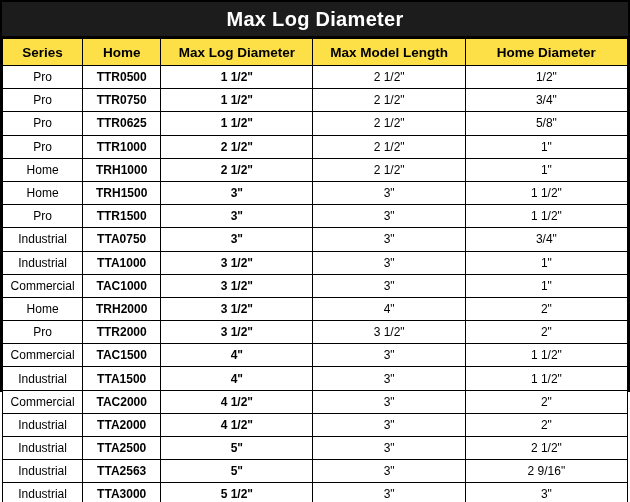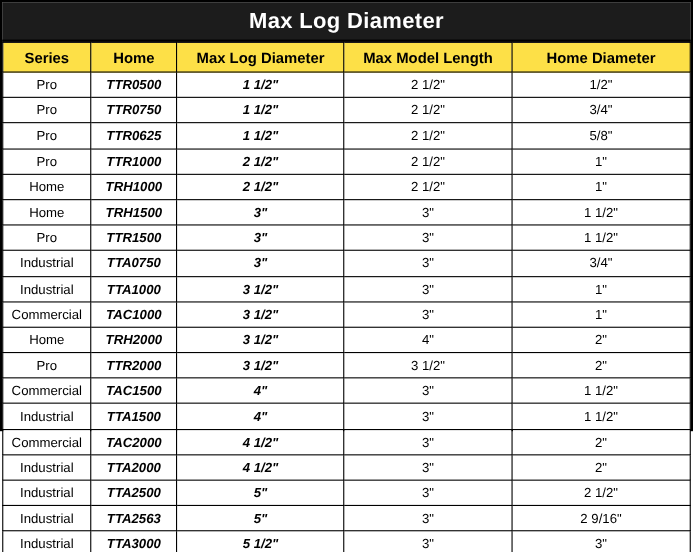--- a/index.html
+++ b/index.html
@@ -55,21 +55,20 @@
     height: 20.2px;
     font-size: 12px;
     text-align: center;
     color: #000000;
     background: #ffffff;
     overflow: hidden;
     white-space: nowrap;
   }
   tbody td.bold {
     font-weight: bold;
-    font-style: italic;
   }
   .col-series { width: 80px; }
   .col-model { width: 78px; }
   .col-maxlog { width: 152px; }
   .col-tenonlen { width: 152px; }
   .col-tenondia { width: 162px; }
 </style>
 </head>
 <body>
 

